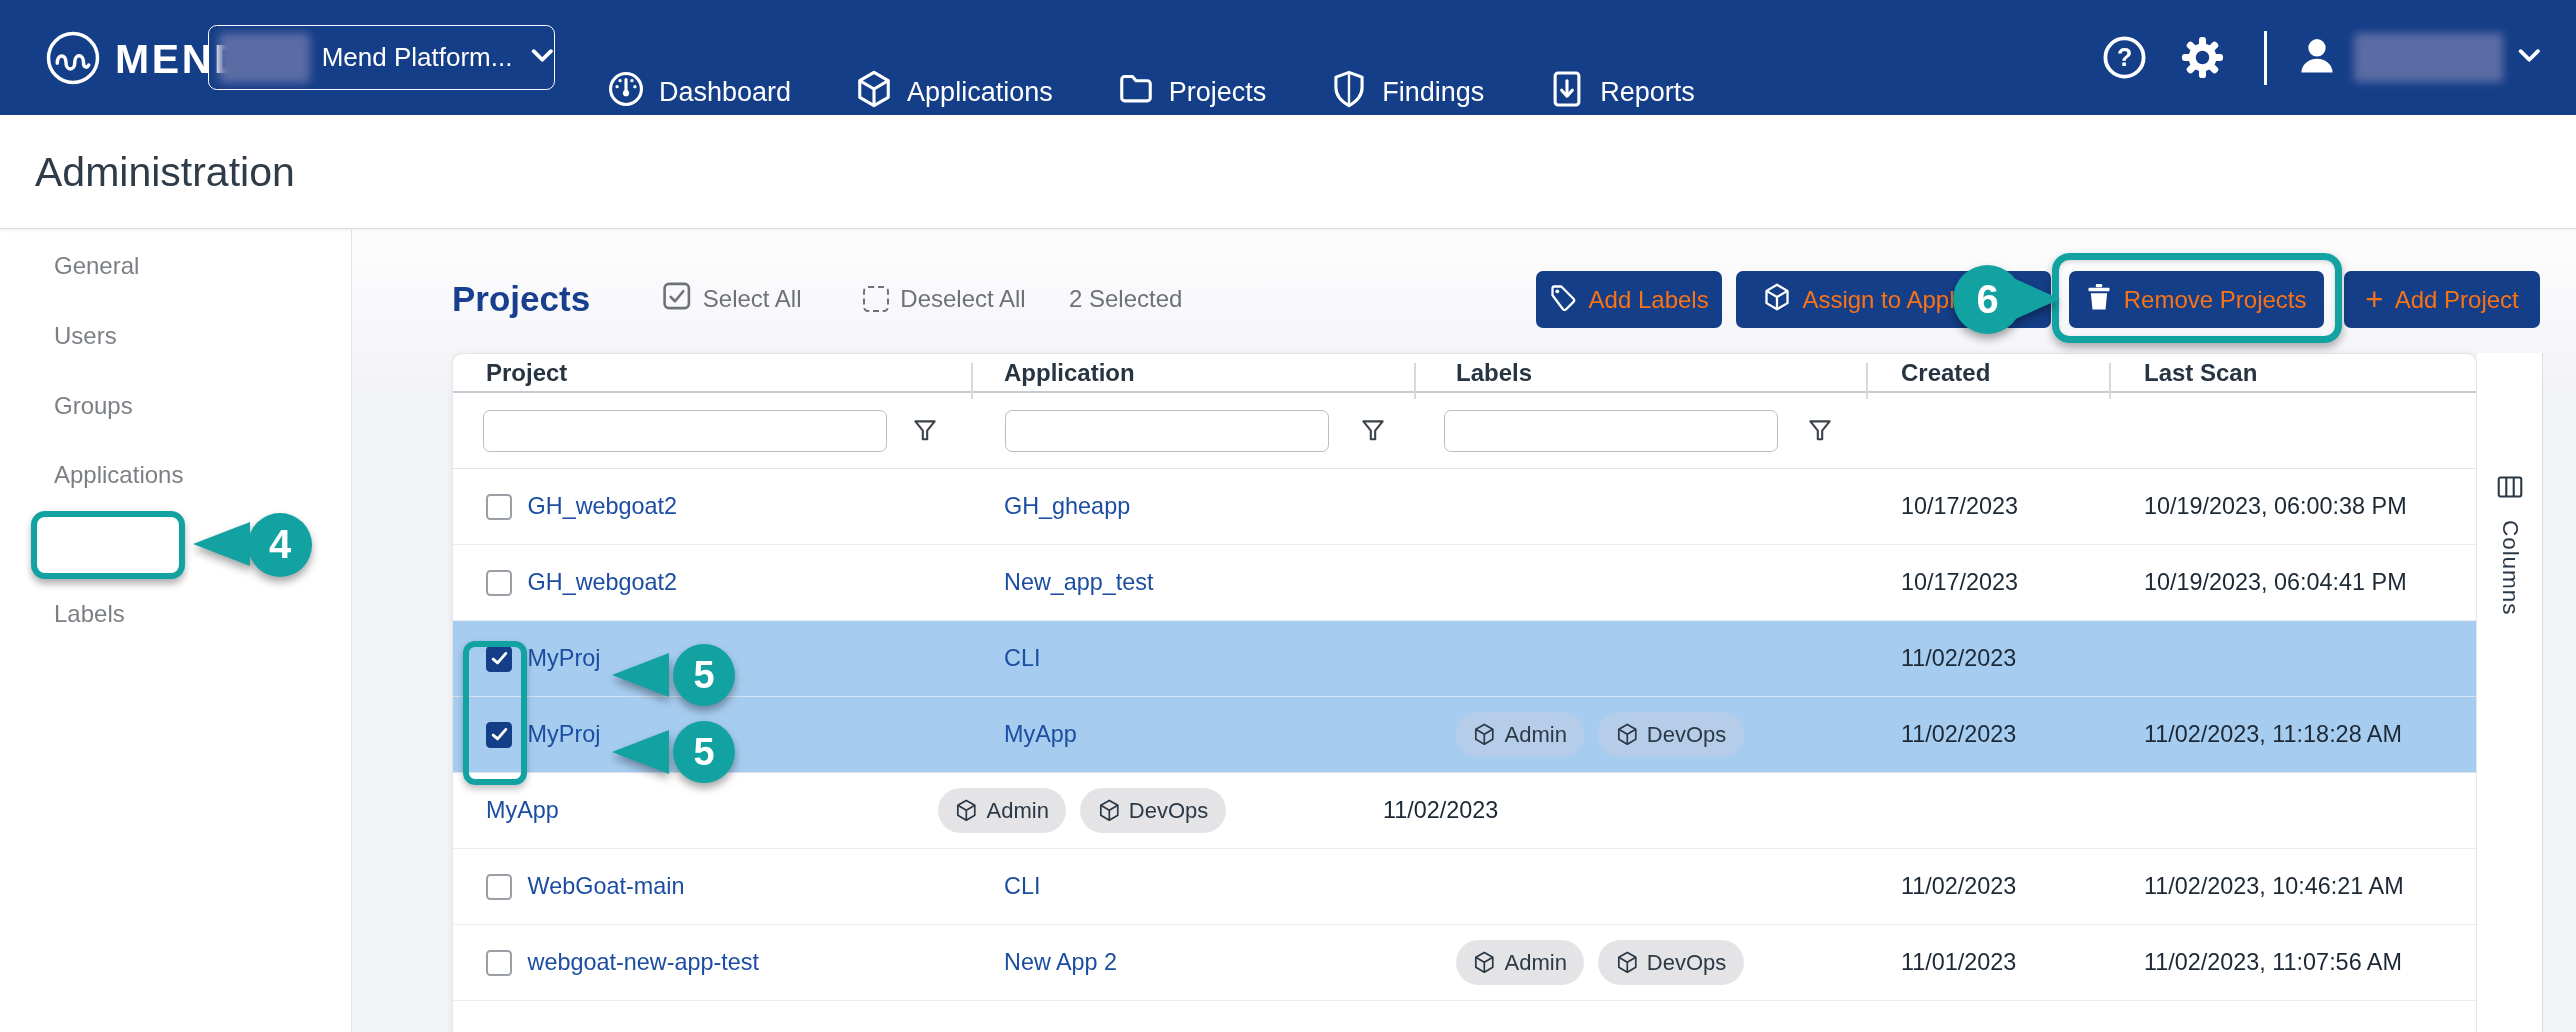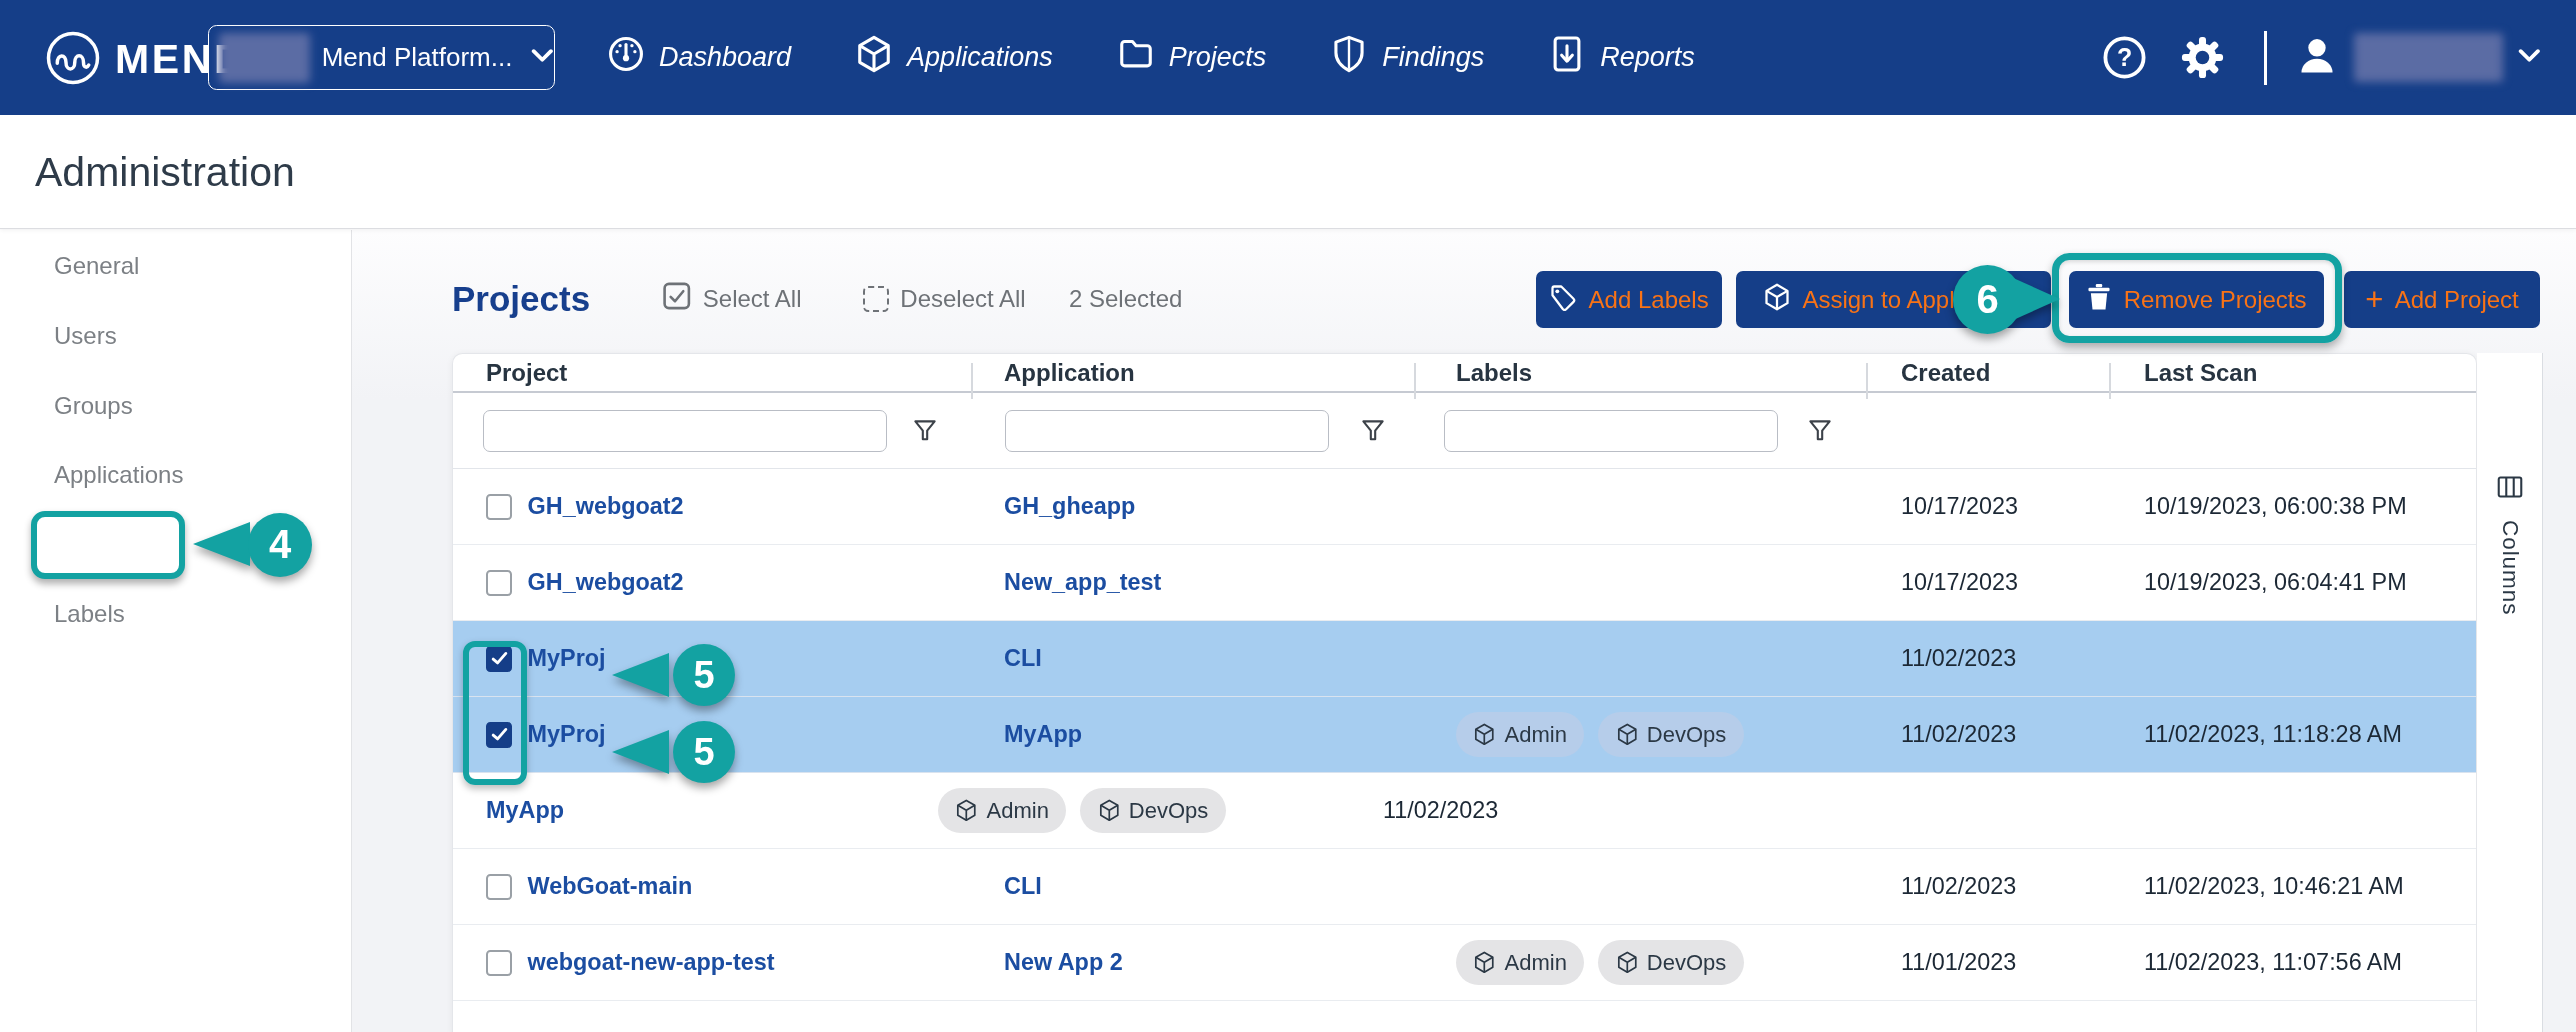--- a/index.html
+++ b/index.html
@@ -8,21 +8,21 @@
 
   
   .navbar { position:absolute; left:0; top:0; width:2576px; height:115px; background:#153e88; z-index:10; }
   .nav-logo { position:absolute; left:45px; top:29.5px; display:flex; align-items:center; gap:14px; }
   .brand-text { color:#fff; font-size:41px; font-weight:700; letter-spacing:2.6px; }
   .org-select { position:absolute; left:208px; top:25px; width:347px; height:65px; border:1.7px solid #fff; border-radius:8.7px; display:flex; align-items:center; background:transparent; cursor:pointer; }
   .redacted { background:#5b6ca4; border-radius:3.5px; filter:blur(4.3px); }
   .org-redacted { width:146px; height:50px; margin-left:10.4px; }
   .org-label { color:#fff; font-size:26px; margin-left:12px; white-space:nowrap; }
   .org-chev { margin-left:19px; }
-  .nav-items { position:absolute; left:607px; top:0; height:115px; display:flex; align-items:center; gap:64px;font-style:italic; }
+  .nav-items { position:absolute; left:607px; top:0; height:115px; display:flex; align-items:flex-end; gap:64px; }
   .nav-item { display:flex; align-items:center; gap:14px; color:#fff; font-size:27px; cursor:pointer; }
   .nav-right { position:absolute; right:0; top:0; height:115px; display:flex; align-items:center; }
   .nav-icon-btn { margin-right:31px; cursor:pointer; display:flex; }
   .nav-divider { width:2.6px; height:54px; background:#fff; margin:0 29.5px 0 7px; }
   .user-area { display:flex; align-items:center; gap:15.6px; margin-right:35px; cursor:pointer; }
   .user-redacted { width:149px; height:49px; }
 
   
   .page-header { position:absolute; left:0; top:115px; width:2576px; height:114px; background:#fff; border-bottom:1.7px solid #dcdde1; box-shadow:0 1.7px 4.3px rgba(0,0,0,.05); z-index:5; }
   .page-title { position:absolute; left:35px; top:50%; transform:translateY(-50%); font-size:41px; color:#2e3b49; }
@@ -49,21 +49,21 @@
   .c-labels { width:452px; padding-left:42px; }
   .c-created { width:243px; padding-left:35px; }
   .c-scan { flex:1; padding-left:35px; }
   .filter-row { position:relative; height:76px; border-bottom:1.7px solid #e2e5ea; }
   .filter-input { position:absolute; top:17.3px; height:42px; border:1.7px solid #b9bdc5; border-radius:7px; font-size:22.6px; padding:0 14px; outline:none; background:#fff; }
   .funnel-btn { position:absolute; top:24px; cursor:pointer; background:none; border:none; display:flex; }
   .trow { height:76px; display:flex; align-items:center; border-bottom:1.7px solid #e9ecf0; background:#fff; }
   .trow.hl { background:#a6cdf0; border-bottom-color:#d9e3ef; }
   .cb { width:26px; height:26px; border:2.6px solid #9aa0a6; border-radius:4.3px; background:#fff; margin-right:15.6px; flex:none; display:flex; align-items:center; justify-content:center; cursor:pointer; }
   .cb.checked { background:#153e88; border-color:#153e88; }
-  .cell-link { color:#1b4da1; font-weight:700; font-size:23.4px; text-decoration:none; cursor:pointer; }
+  .cell-link { color:#1b4da1; font-weight:400; font-size:23.4px; text-decoration:none; cursor:pointer; }
   .date-txt { color:#1c2835; font-size:23.4px; }
   .pills { display:flex; gap:14px; }
   .pill { height:45px; border-radius:22.6px; background:#e4e4e6; display:flex; align-items:center; gap:8.7px; padding:0 17.3px; }
   .trow.hl .pill { background:#b6cdea; }
   .pill-t { font-size:22px; color:#2b3845; }
 
   
   .columns-tab { position:absolute; left:2477px; top:353px; width:66px; height:679px; background:#fff; border-right:1.7px solid #dadde2; z-index:1; cursor:pointer; }
   .columns-tab .ct-icon { position:absolute; left:50%; transform:translateX(-50%); top:121px; }
   .ct-label { position:absolute; left:50%; transform:translateX(-50%); top:167px; writing-mode:vertical-rl; text-orientation:mixed; font-size:22.6px; color:#2b3845; letter-spacing:0.9px; }

